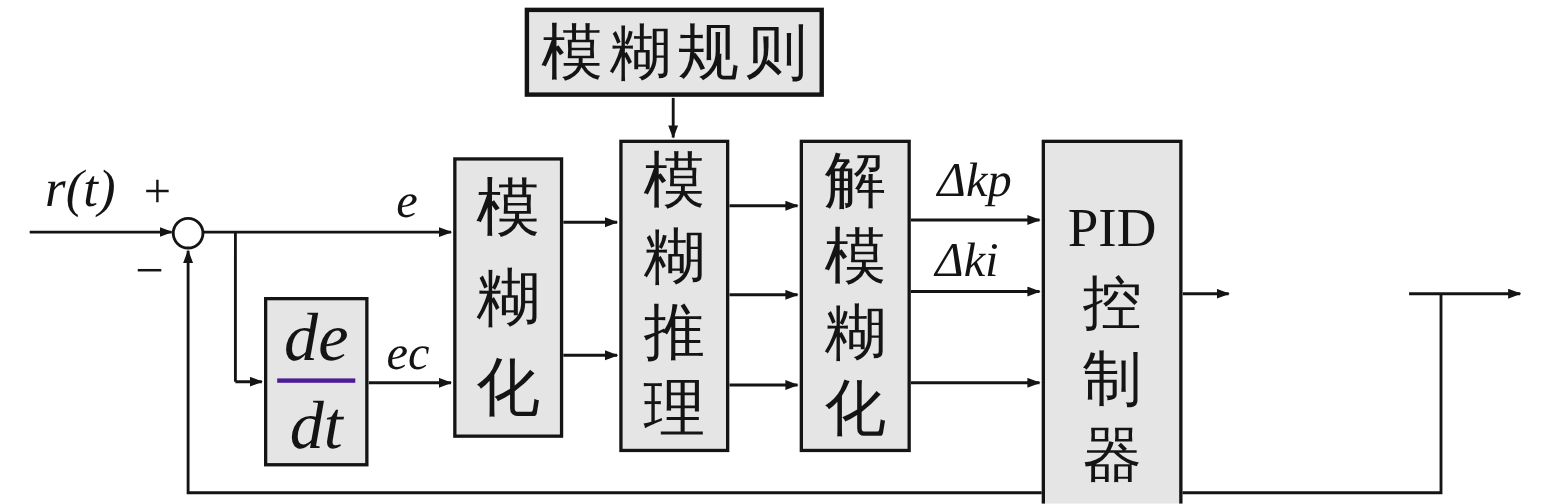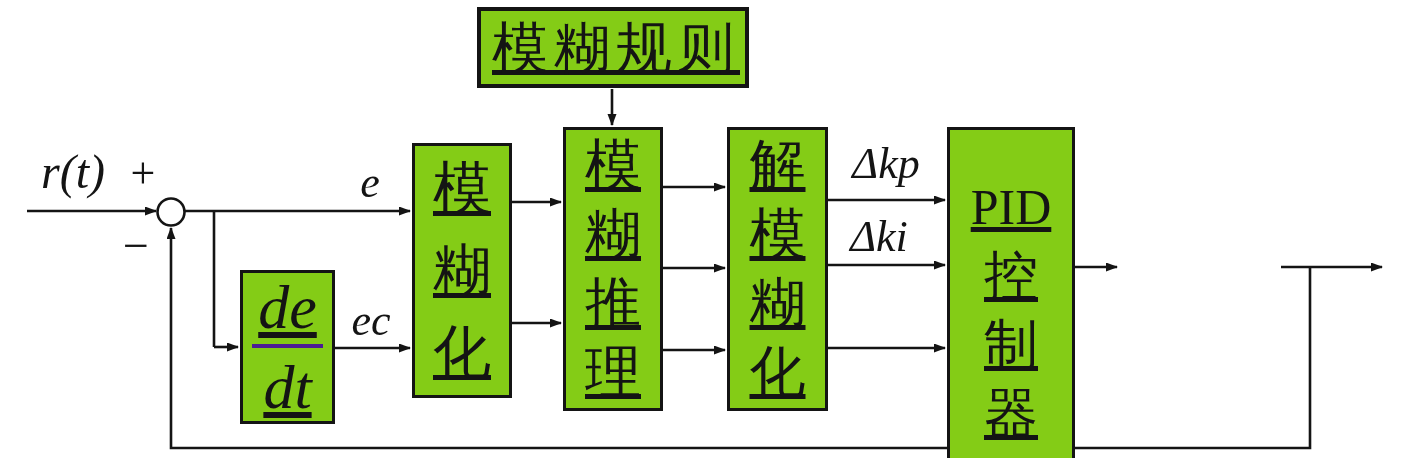--- a/index.html
+++ b/index.html
@@ -2,23 +2,23 @@
 <html><head>
 <meta charset="utf-8">
 <style>
   html,body { margin:0; padding:0; background:#fff; }
   .canvas {
     position:relative; width:1417px; height:458px; background:#ffffff;
     font-family:"Liberation Serif","DejaVu Serif",serif; color:#141414; overflow:hidden;
   }
   .wires { position:absolute; left:0; top:0; width:1417px; height:458px; }
   .box {
-    position:absolute; box-sizing:border-box; border:3px solid #141414; background:#84cc16;
+    position:absolute; box-sizing:border-box; border:3px solid #141414; background:#e5e5e5;
     display:flex; flex-direction:column; align-items:center; justify-content:center;
-    text-align:center; line-height:1;text-decoration:underline;
+    text-align:center; line-height:1;
   }
   .box span { display:block; }
   
   .rules-box { left:477px; top:7px; width:272px; height:81px; border-width:4px;
                flex-direction:row; font-size:56px; letter-spacing:6px; }
   .rules-box span { margin-right:-6px; }
   
   .dedt-box { left:240px; top:270px; width:95px; height:154px; }
   .frac { display:inline-flex; flex-direction:column; align-items:center;
           font-style:italic; font-size:62px; }

